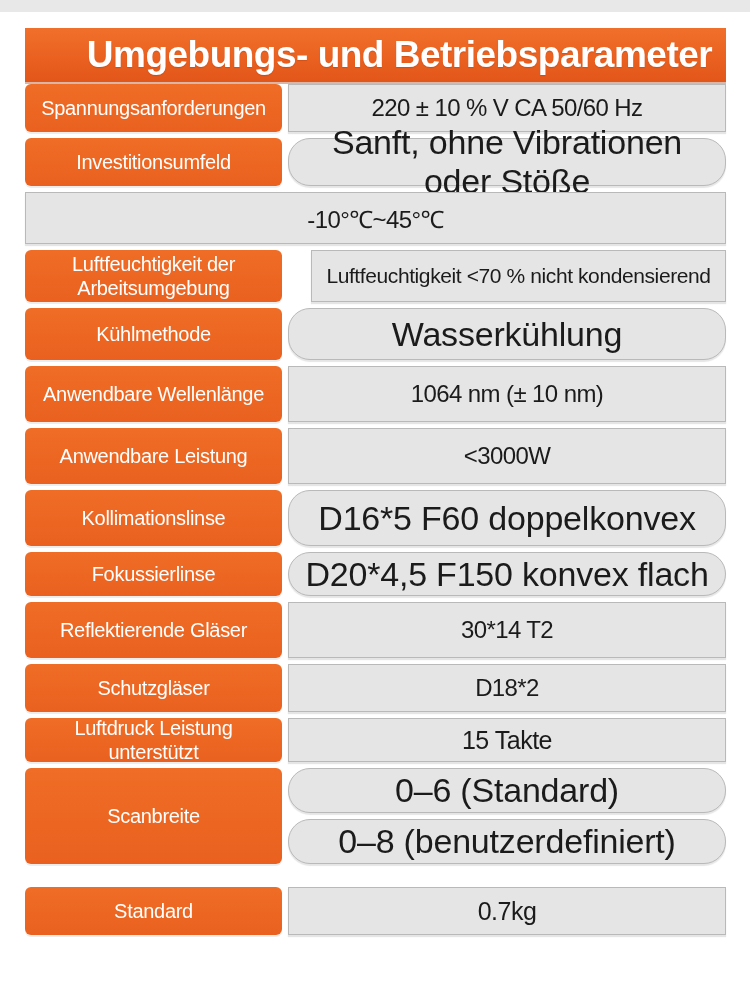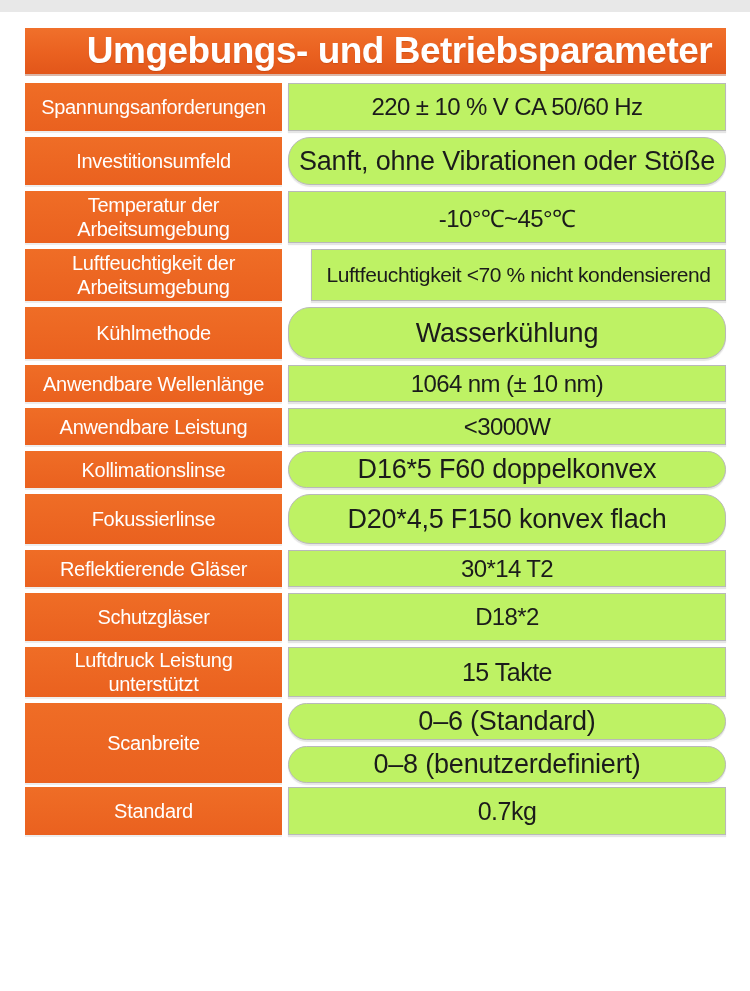--- a/index.html
+++ b/index.html
@@ -15,22 +15,22 @@
     height: 12px;
     background: #e8e8e8;
   }
 
   .content {
     padding: 16px 24px 0 25px;
   }
 
   
   .header-banner {
-    height: 46px;
-    margin-bottom: 9px;
+    height: 54px;
+    margin-bottom: 2px;
     background: linear-gradient(180deg, #f0702b 0%, #ea6120 55%, #e2561a 100%);
     box-shadow: 0 2px 0 rgba(150, 45, 5, 0.35);
     display: flex;
     align-items: center;
     justify-content: center;
     padding-left: 48px;
   }
   .header-banner .title {
     color: #ffffff;
     font-size: 37px;
@@ -54,49 +54,50 @@
     box-shadow: 0 2px 0 rgba(0,0,0,0.07);
     color: #ffffff;
     display: flex;
     align-items: center;
     justify-content: center;
     text-align: center;
     font-size: 20px;
     line-height: 1.2;
     letter-spacing: -0.3px;
     padding: 3px 10px;
+    border-radius: 6px;
   }
   .value-cell {
     flex: 1;
-    background: #bef264;
+    background: #e5e5e5;
     border: 1px solid #b9b9b9;
     box-shadow: 0 2px 1px rgba(0,0,0,0.10);
     display: flex;
     align-items: center;
     justify-content: center;
     text-align: center;
     color: #1b1b1b;
     padding: 2px 8px;
   }
 
   
   .h48 { height: 48px; }
-  .h49 { height: 37px; }
-  .h50 { height: 50px; }
+  .h49 { height: 56px; }
+  .h50 { height: 44px; }
   .h52 { height: 52px; }
   .h53 { height: 53px; }
 
   
-  .val-lg  { font-size: 27px; letter-spacing: -0.2px; border-radius: 22px; }
+  .val-lg  { font-size: 34px; letter-spacing: -0.2px; border-radius: 22px; }
   .val-mdl { font-size: 25px; letter-spacing: -0.5px; }
   .val-md  { font-size: 24px; letter-spacing: -0.6px; }
   .val-sm  { font-size: 21px; letter-spacing: -0.4px; margin-left: 23px; }
 
   
-  .row-span { display: flex; gap: 6px; margin-bottom: 4px; }
+  .row-span { display: flex; gap: 6px; margin-bottom: 23px; }
   .row-span .label-cell { height: auto; align-self: stretch; }
   .span-values {
     flex: 1;
     display: flex;
     flex-direction: column;
     gap: 6px;
   }
 </style>
 </head>
 <body>
@@ -116,21 +117,20 @@
         <div class="label-cell">Spannungsanforderungen</div>
         <div class="value-cell val-md">220 ± 10 % V CA 50/60 Hz</div>
       </div>
 
       <div class="row h48">
         <div class="label-cell">Investitionsumfeld</div>
         <div class="value-cell val-lg">Sanft, ohne Vibrationen oder Stöße</div>
       </div>
 
       <div class="row h52">
-        <div class="label-cell">Temperatur der Arbeitsumgebung</div>
         <div class="value-cell val-md">-10°℃~45°℃</div>
       </div>
 
       <div class="row h52">
         <div class="label-cell">Luftfeuchtigkeit der Arbeitsumgebung</div>
         <div class="value-cell val-sm">Luftfeuchtigkeit &lt;70 % nicht kondensierend</div>
       </div>
 
       <div class="row h52">
         <div class="label-cell">Kühlmethode</div>

